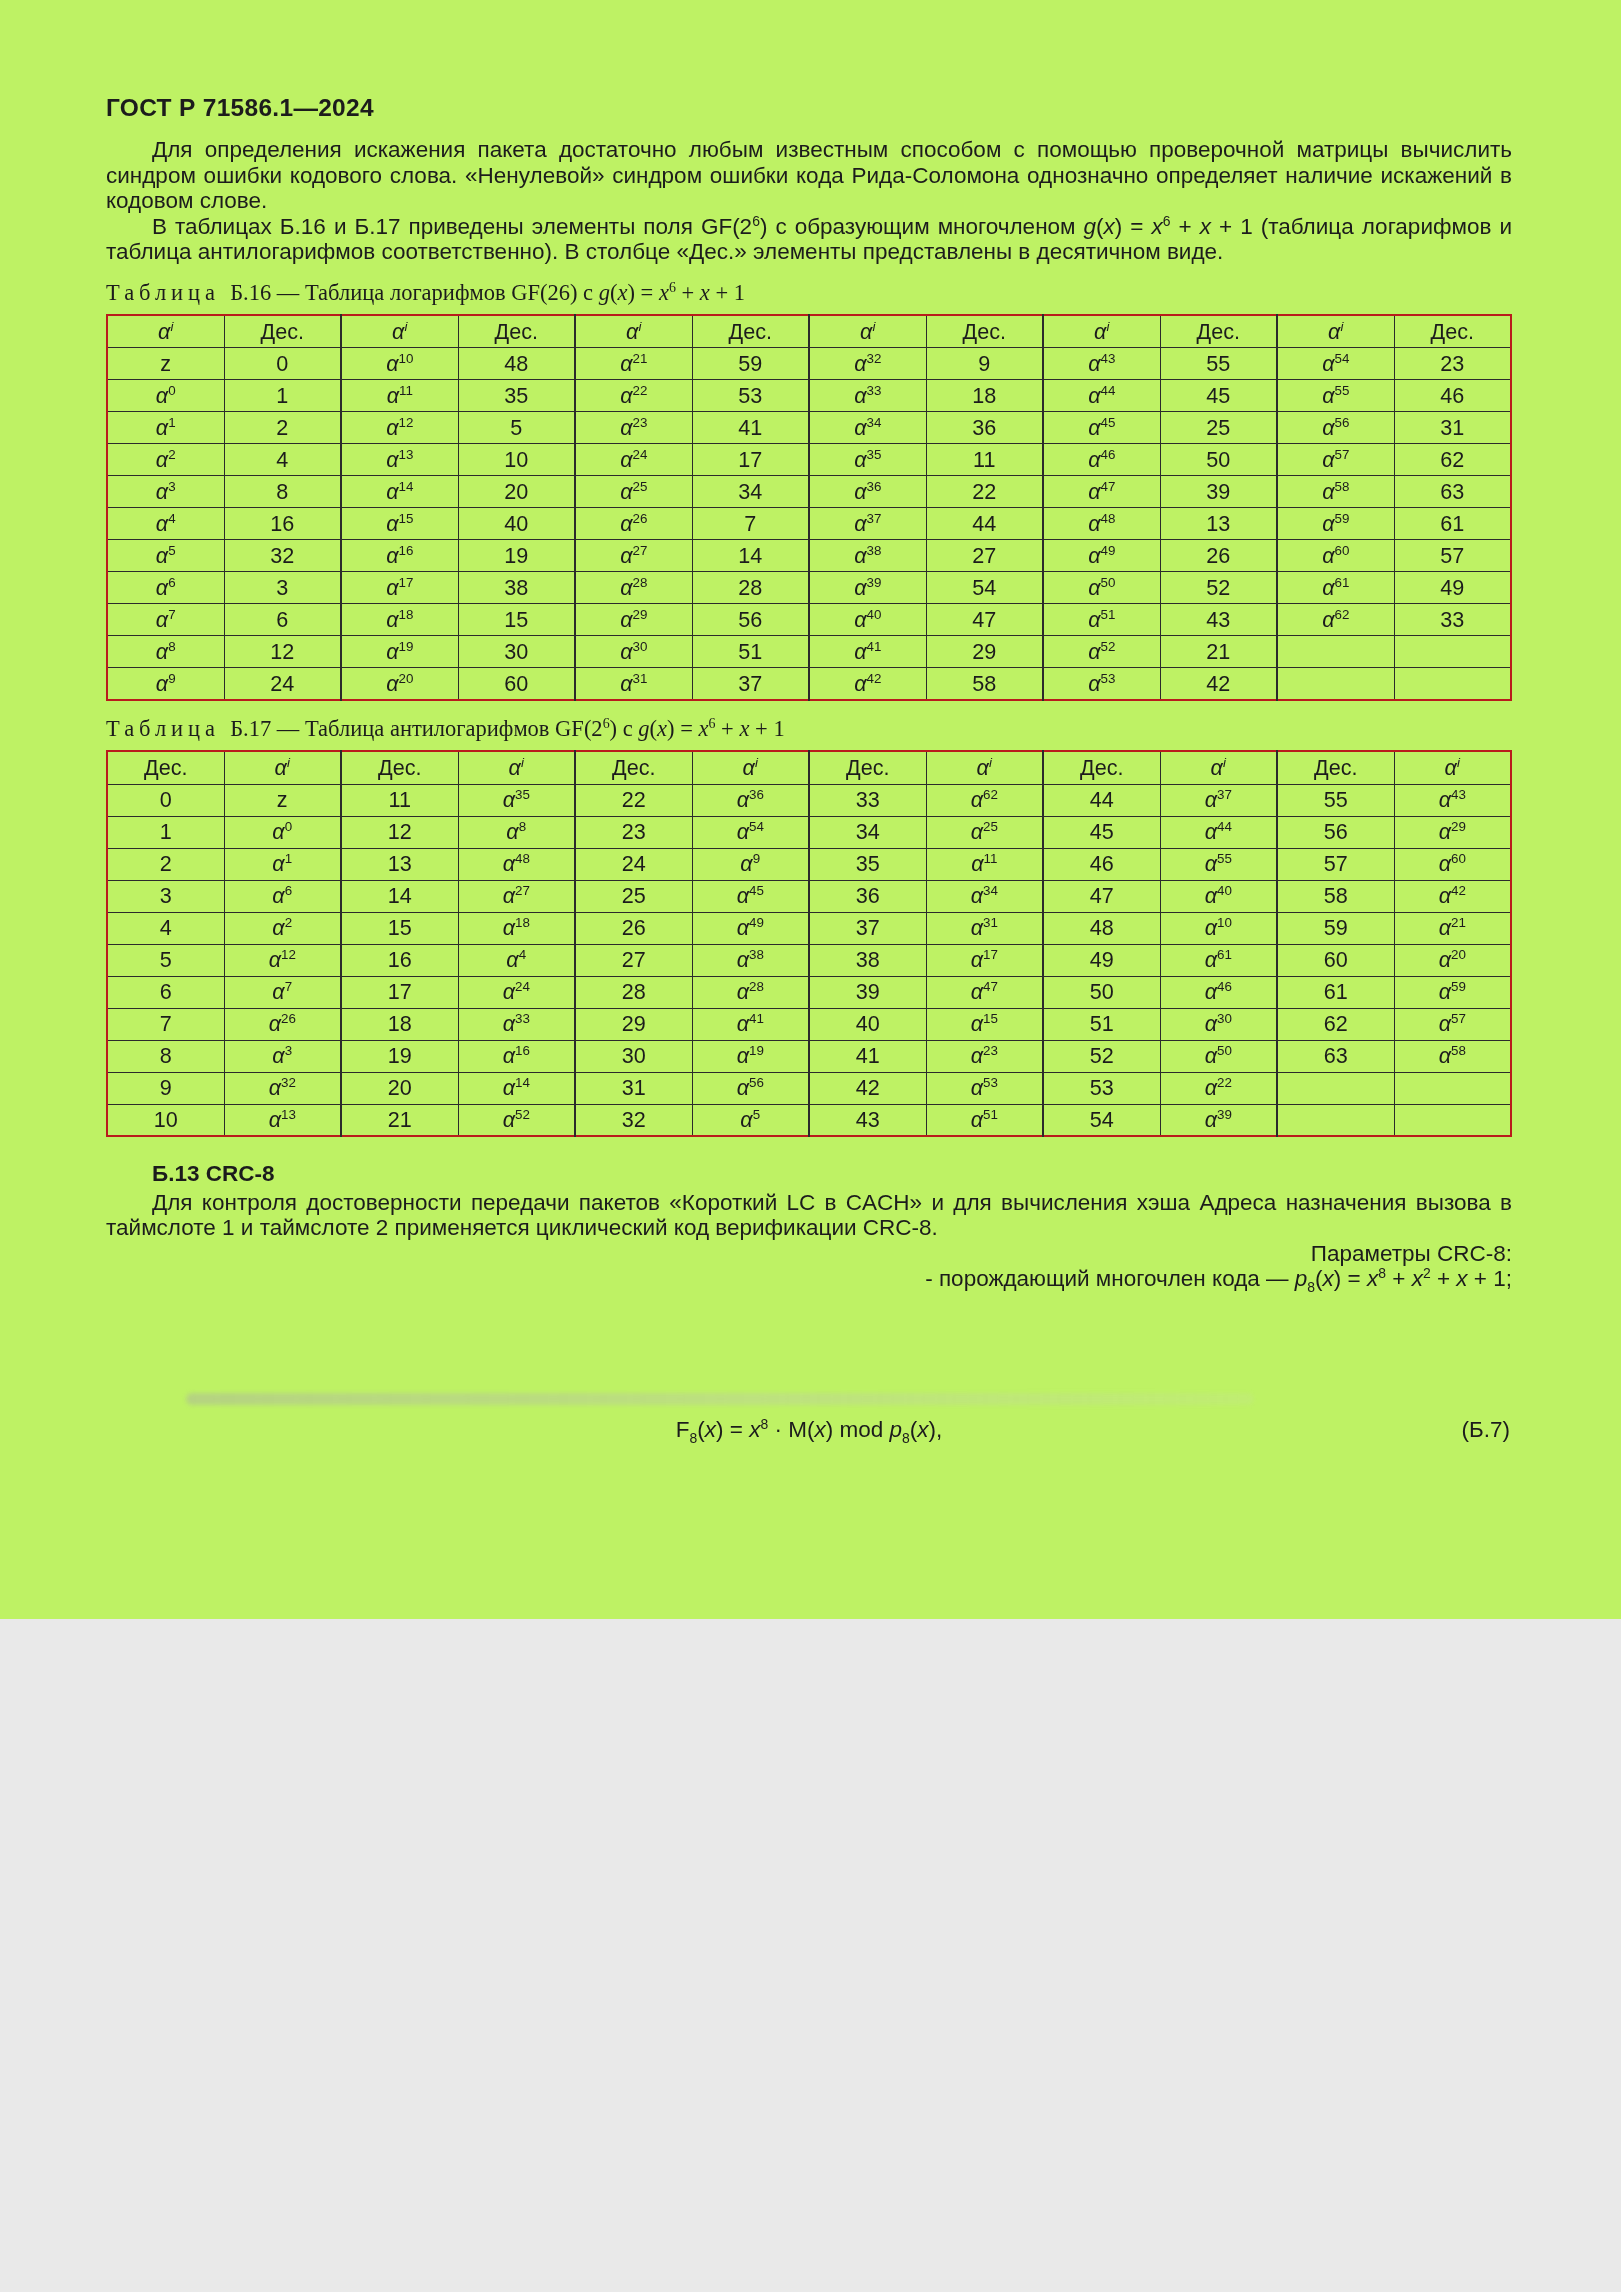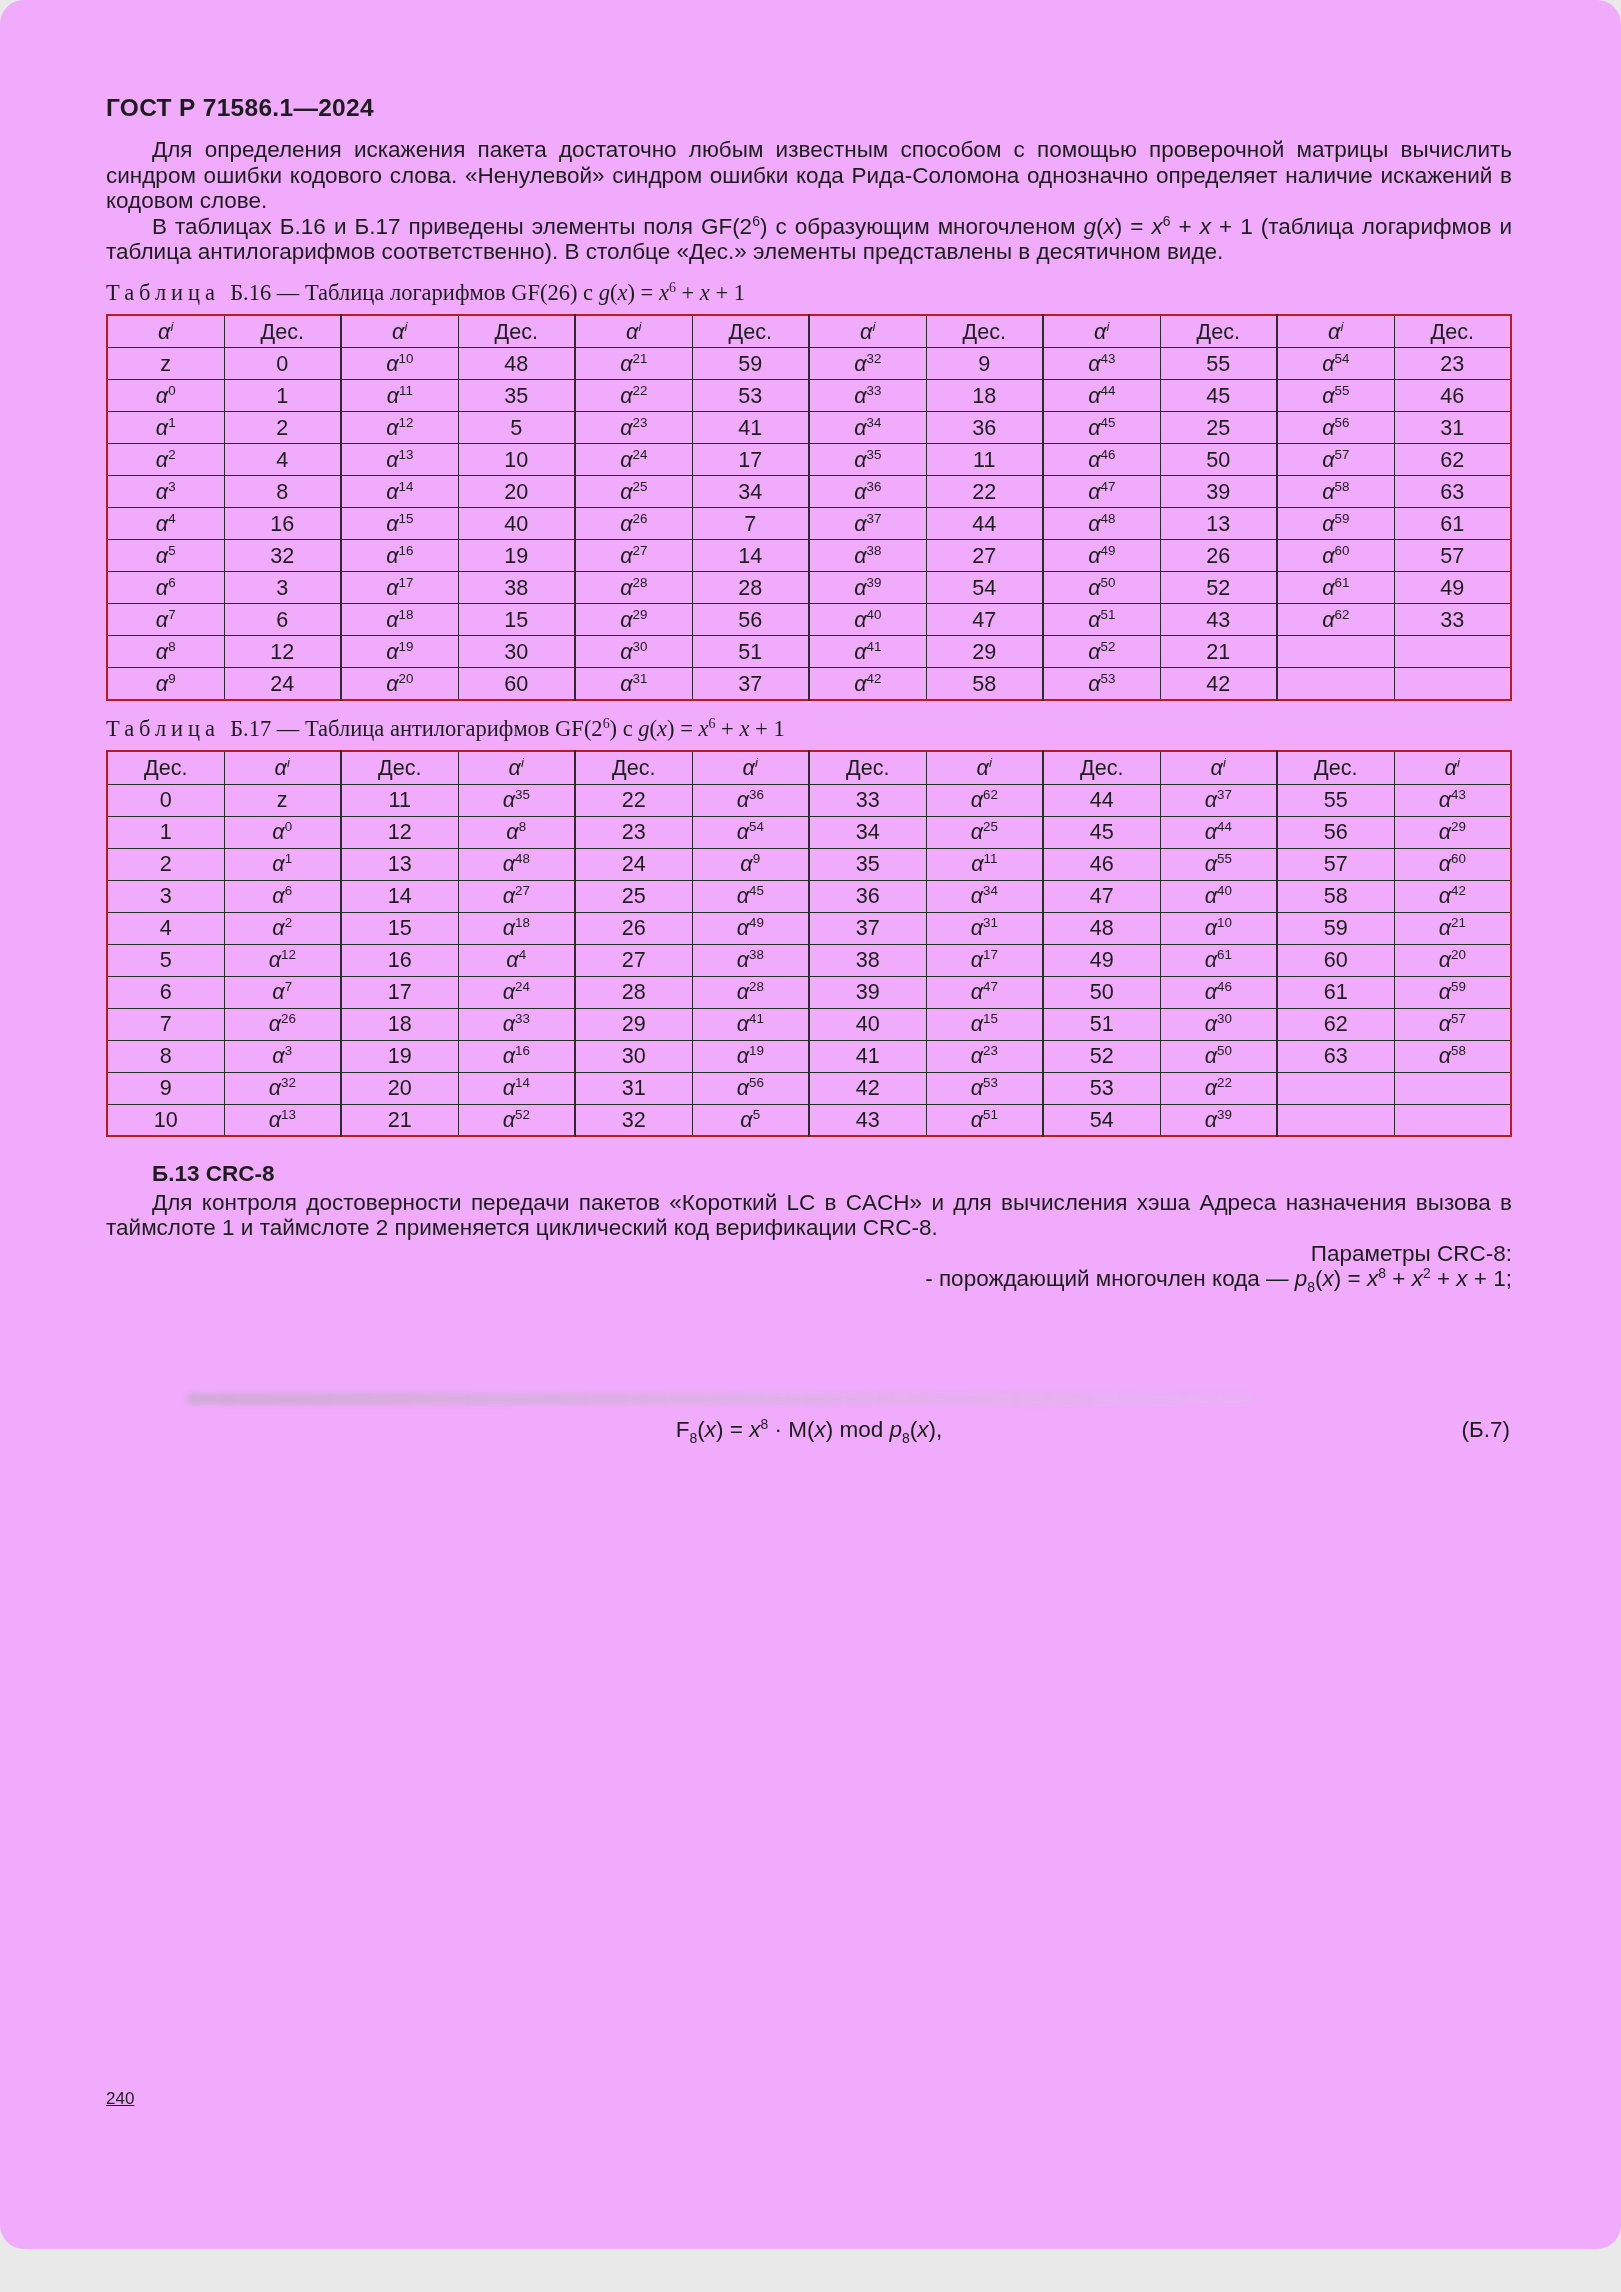--- a/index.html
+++ b/index.html
@@ -1,20 +1,20 @@
 <!DOCTYPE html>
 <html lang="ru"><head>
 <meta charset="utf-8">
 <style>
   * { margin:0; padding:0; box-sizing:border-box; }
   html, body { background:#e9e9e9; }
   body { font-family:"Liberation Sans","DejaVu Sans",sans-serif; color:#1c1c1c; }
   .page {
-    position:relative; width:1621px; height:2249px;
-    background:#f0abfc; margin:0 auto; overflow:hidden;border-radius:24px;
+    position:relative; width:1621px; height:1619px;
+    background:#bef264; margin:0 auto; overflow:hidden;
   }
   .running-header {
     position:absolute; top:94px; left:106px;
     font-size:24.5px; font-weight:bold; letter-spacing:0.3px;
   }
   .content { position:absolute; left:106px; top:137px; width:1406px; }
   .body-text { font-size:22.5px; line-height:25.5px; text-align:justify; }
   .indent { text-indent:46px; }
   .no-just { text-align:right; }
   sup { font-size:0.62em; vertical-align:super; line-height:0; }

